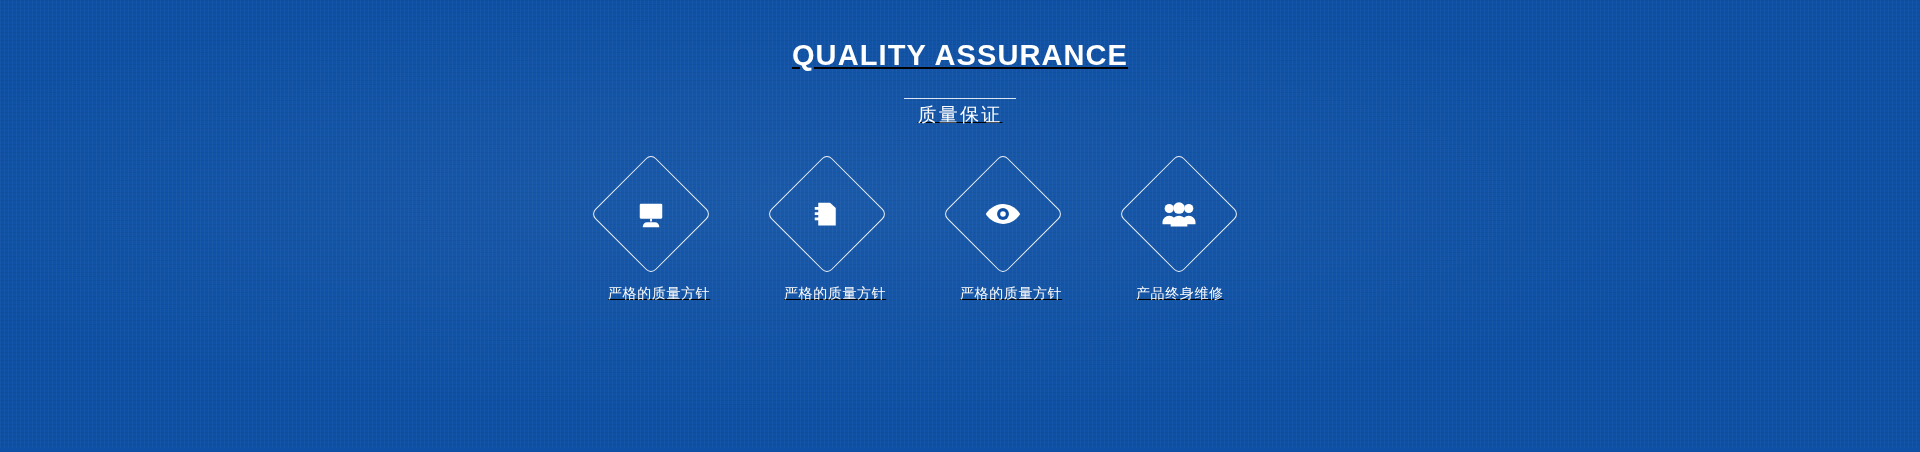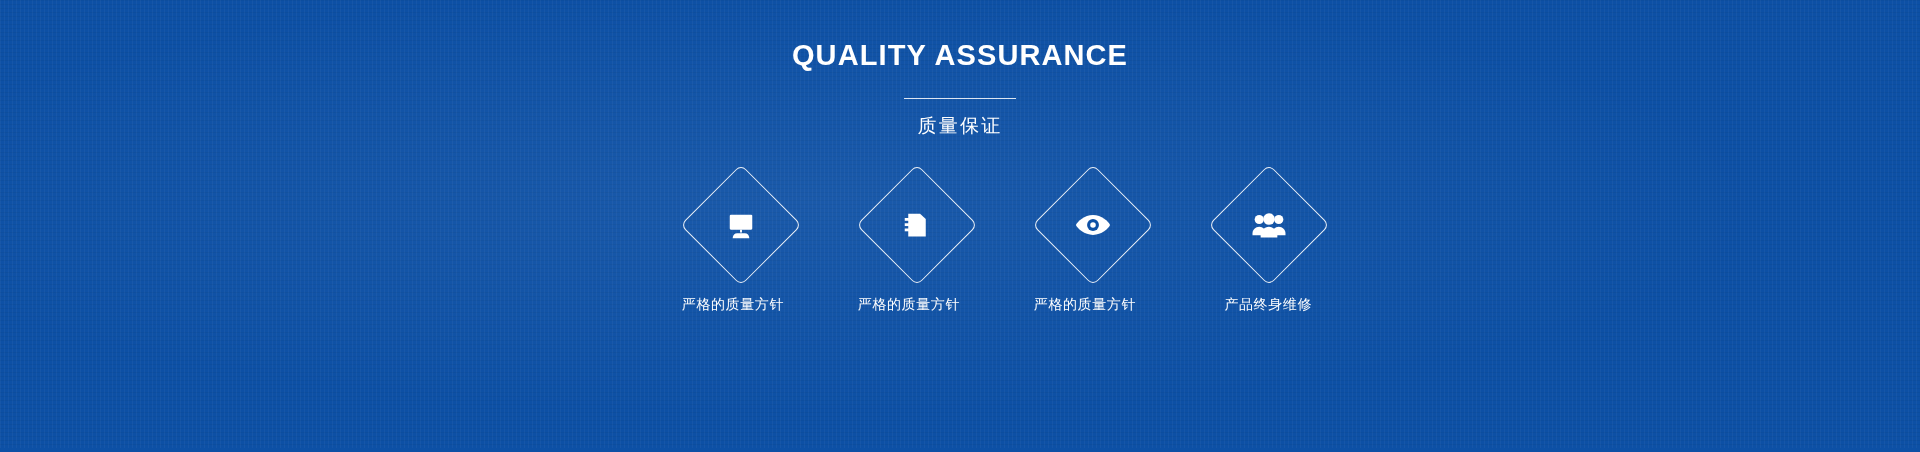--- a/index.html
+++ b/index.html
@@ -14,20 +14,21 @@
     font-family: "Liberation Sans", "DejaVu Sans", sans-serif;
     background: #0d50a5;
   }
 
   .banner {
     position: relative;
     width: 1920px;
     height: 448px;
     background-color: #0d50a5;
     overflow: hidden;
+    text-decoration: underline;
   }
 
   
   .banner::before {
     content: "";
     position: absolute;
     inset: 0;
     background-image:
       linear-gradient(to right, rgba(255,255,255,0.035) 1px, transparent 1px),
       linear-gradient(to bottom, rgba(0,0,0,0.045) 1px, transparent 1px);
@@ -64,41 +65,41 @@
     margin: 0;
     font-family: "Liberation Sans", "DejaVu Sans", sans-serif;
   }
   .divider {
     width: 112px;
     height: 1px;
     background: rgba(255,255,255,0.85);
     margin: 28px auto 0 auto;
   }
   .subtitle {
-    margin: 17px 0 0 0;
+    margin: 6px 0 0 0;
     font-size: 19px;
     color: #ffffff;
     letter-spacing: 2.2px;
     line-height: 1;
     font-weight: normal;
     font-family: "DejaVu Sans", "Liberation Sans", sans-serif;
   }
 
   
   .items {
     display: flex;
     justify-content: center;
     align-items: flex-start;
     margin-top: 47px;
   }
   .item {
     width: 176px;
     display: flex;
     flex-direction: column;
-    align-items: flex-end;
+    align-items: flex-start;
   }
 
   .diamond {
     width: 86px;
     height: 86px;
     border: 1px solid rgba(255,255,255,0.92);
     transform: rotate(45deg);
     border-radius: 7px;
     display: flex;
     align-items: center;

